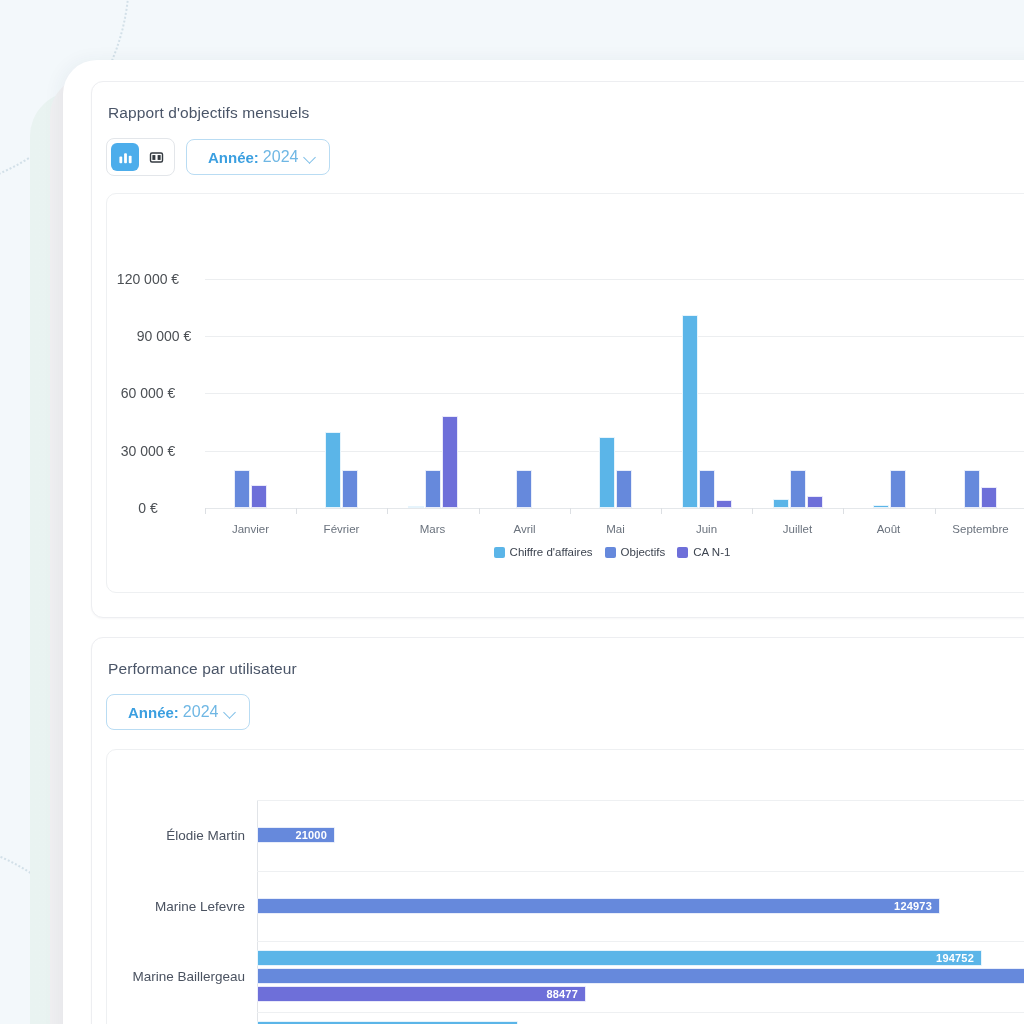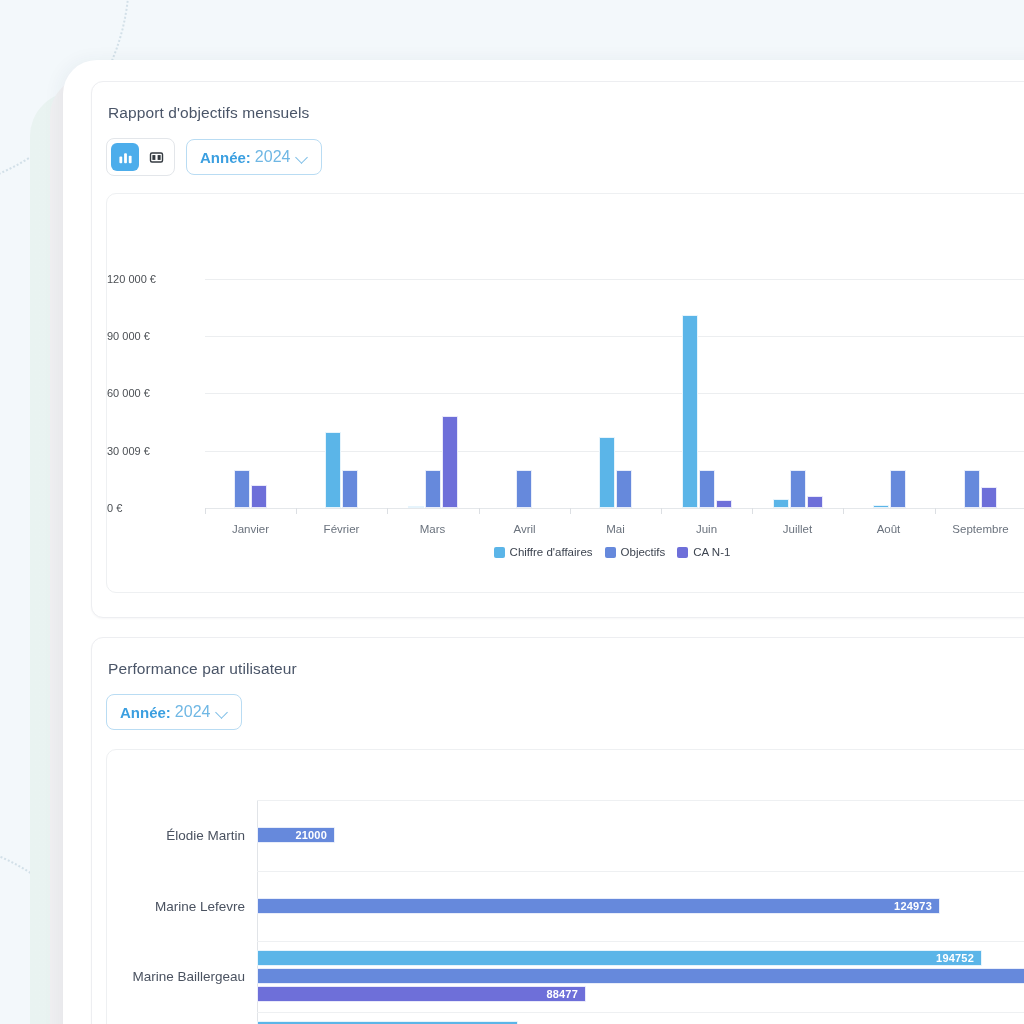--- a/index.html
+++ b/index.html
@@ -84,21 +84,21 @@
     background: transparent;
     border: none;
   }
   .seg-btn.active { background: #4cadeb; }
 
   .year-select {
     display: flex; align-items: center; gap: 7px;
     border: 1px solid #b9dcf3;
     border-radius: 8px;
     background: #fff;
-    padding: 8px 13px 8px 13px;
+    padding: 8px 13px 8px 21px;
     cursor: pointer;
     white-space: nowrap;
     text-align: right;
   }
   .year-label { font-size: 15px; font-weight: bold; color: #3b9fe0; }
   .year-value { font-size: 16px; color: #6fb7e4; margin-left: -3px; }
   .chev { display: inline-block; width: 11px; height: 11px; position: relative; }
   .chev::before {
     content: ""; position: absolute; left: 0; top: 1px;
     width: 8px; height: 8px;
@@ -119,23 +119,23 @@
   #frame-user    { left: 14px; top: 111px; width: 1010px; height: 340px; }
 
   
   #vchart { position: absolute; left: 0; top: 0; width: 1010px; height: 400px; }
 
   .gridline { position: absolute; height: 1px; background: #eceef0; }
   .gridline.base { background: #e4e7ea; }
 
   .ytick {
     position: absolute;
-    font-size: 11px;
+    font-size: 14px;
     color: #4b4f54;
-    text-align: left;
+    text-align: center;
     white-space: nowrap;
     transform: translateY(-50%);
   }
   .xtick {
     position: absolute;
     font-size: 11.5px;
     color: #6a727d;
     text-align: center;
     white-space: nowrap;
   }
@@ -216,25 +216,25 @@
         <span class="year-value">2024</span>
         <span class="chev"></span>
       </div>
     </div>
 
     <div class="chart-frame" id="frame-monthly">
       <div id="vchart">
           <div class="gridline base" style="left: 98px; top: 314px; width: 912px;"></div>
           <div class="ytick" style="left: 0px; width: 82px; top: 314px;">0 €</div>
           <div class="gridline" style="left: 98px; top: 257px; width: 912px;"></div>
-          <div class="ytick" style="left: 0px; width: 82px; top: 257px;">30 009 €</div>
+          <div class="ytick" style="left: 0px; width: 82px; top: 257px;">30 000 €</div>
           <div class="gridline" style="left: 98px; top: 199px; width: 912px;"></div>
           <div class="ytick" style="left: 0px; width: 82px; top: 199px;">60 000 €</div>
           <div class="gridline" style="left: 98px; top: 142px; width: 912px;"></div>
-          <div class="ytick" style="left: 0px; width: 82px; top: 142px;">90 000 €</div>
+          <div class="ytick" style="left: 16px; width: 82px; top: 142px;">90 000 €</div>
           <div class="gridline" style="left: 98px; top: 85px; width: 912px;"></div>
           <div class="ytick" style="left: 0px; width: 82px; top: 85px;">120 000 €</div>
           <div class="xsep" style="left: 98px; top: 314px;"></div>
           <div class="vbar" style="left: 127px; width: 16px; bottom: 86px; height: 38px; background: rgb(102, 137, 220);"></div>
           <div class="vbar" style="left: 144px; width: 16px; bottom: 86px; height: 23px; background: rgb(110, 111, 217);"></div>
           <div class="xtick" style="left: 98px; width: 91px; top: 329px;">Janvier</div>
           <div class="xsep" style="left: 189px; top: 314px;"></div>
           <div class="vbar" style="left: 218px; width: 16px; bottom: 86px; height: 76px; background: rgb(91, 181, 232);"></div>
           <div class="vbar" style="left: 235px; width: 16px; bottom: 86px; height: 38px; background: rgb(102, 137, 220);"></div>
           <div class="xtick" style="left: 189px; width: 91px; top: 329px;">Février</div>

